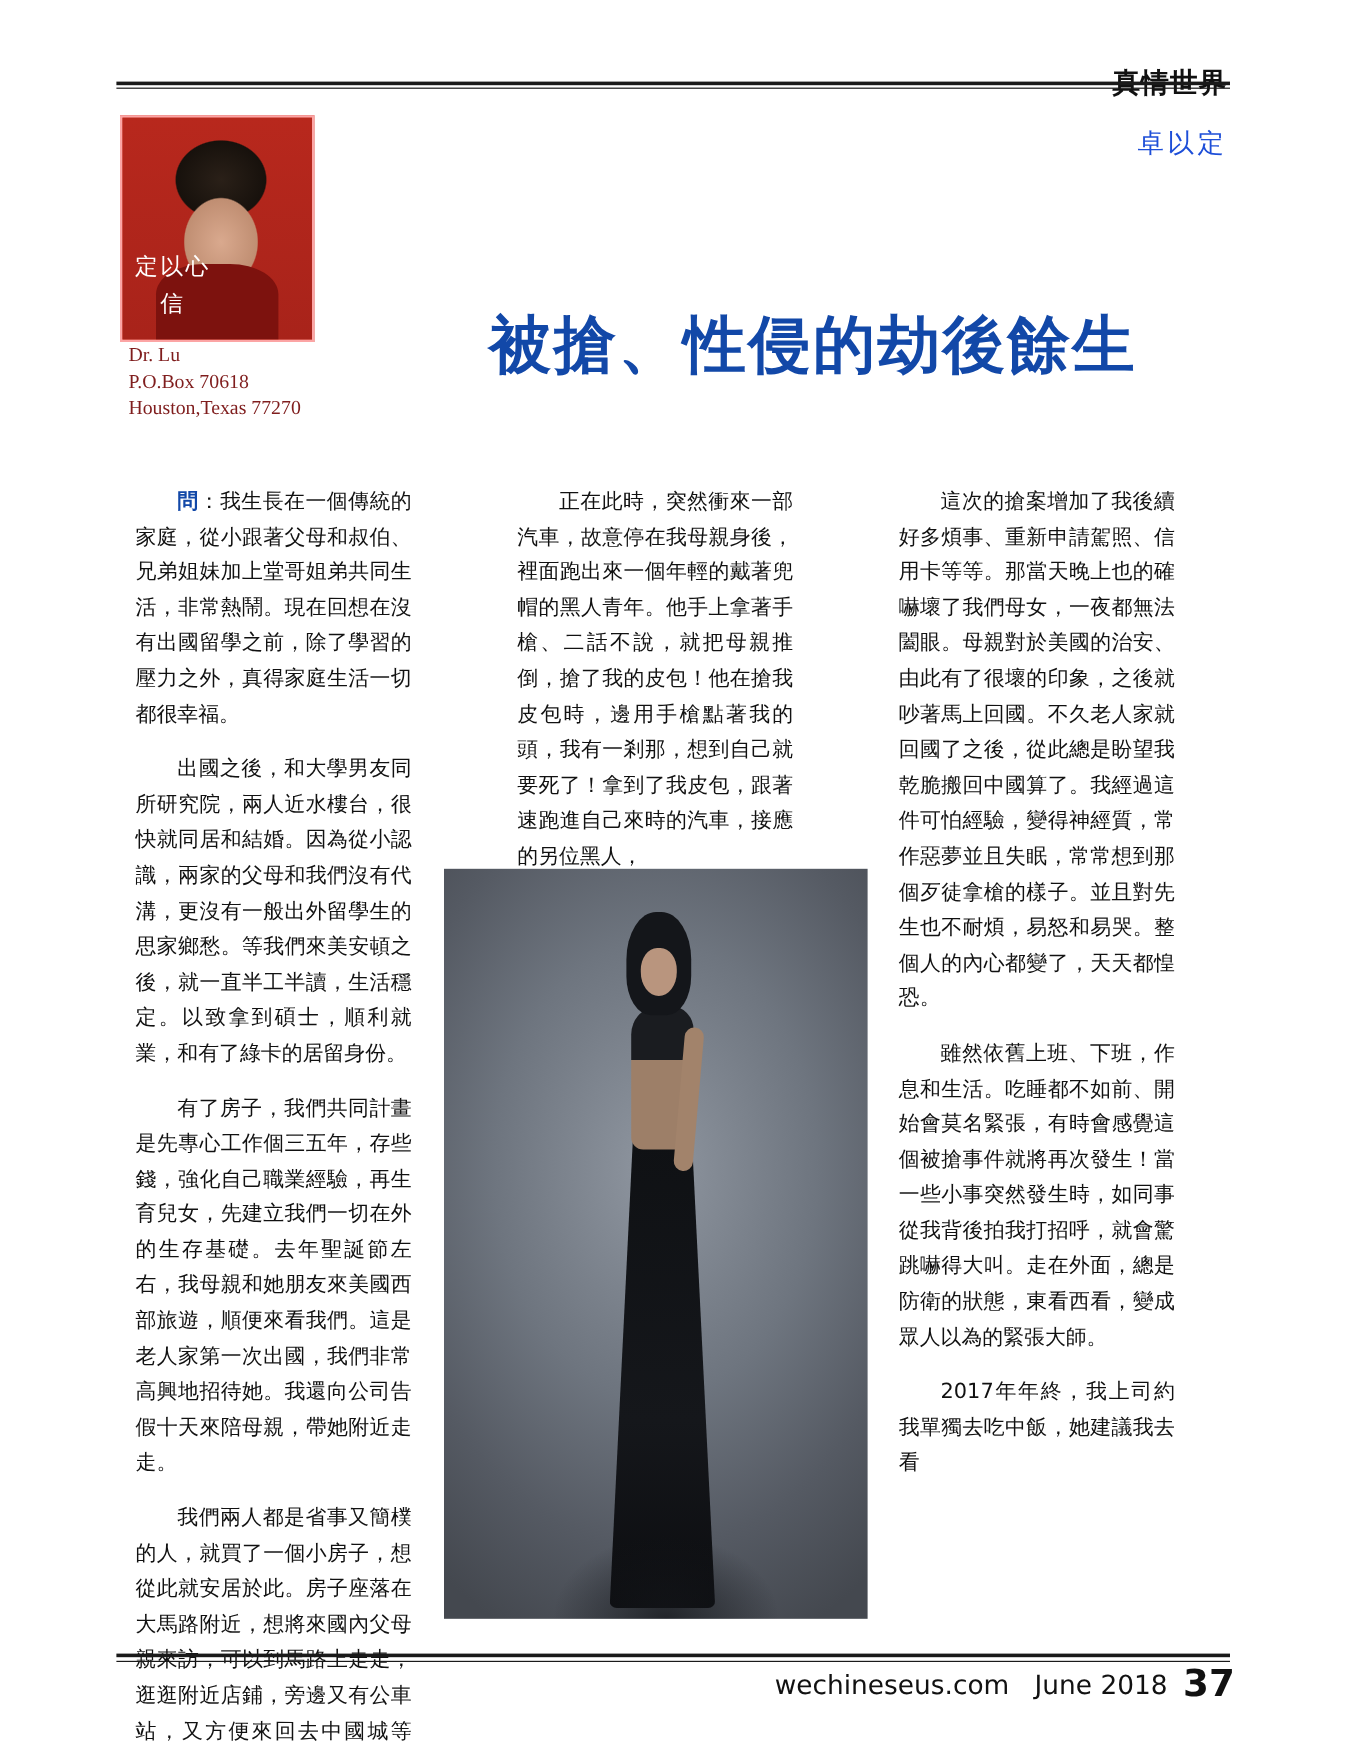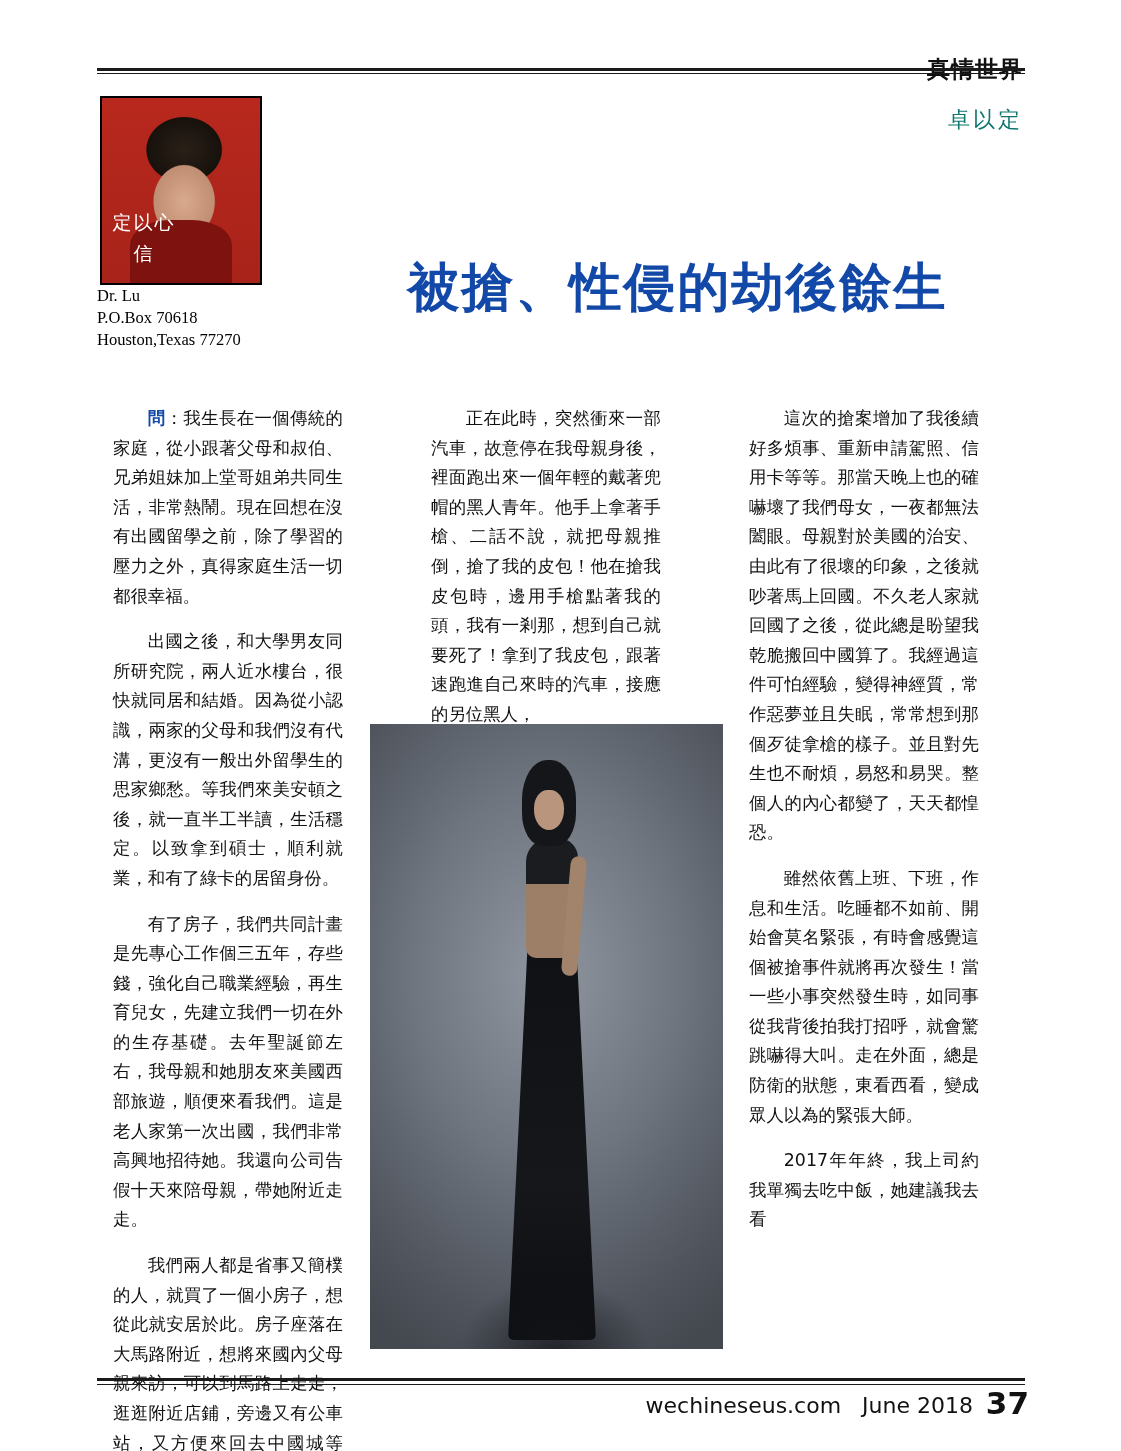--- a/index.html
+++ b/index.html
@@ -51,32 +51,32 @@
     background: #1a1a1a;
   }
 
   
   .byline {
     position: absolute;
     top: 105px;
     right: 98px;
     font-family: "DejaVu Sans", sans-serif;
     font-size: 22px;
-    color: #0f766e;
+    color: #1d4ed8;
     letter-spacing: 3px;
   }
 
   
   .author-box {
     position: absolute;
     top: 96px;
     left: 100px;
     width: 158px;
     height: 185px;
-    border: 2px solid #000000;
+    border: 2px solid #fca5a5;
     background: #c8372a;
     overflow: hidden;
   }
   .author-photo {
     position: absolute;
     inset: 0;
     background:
       radial-gradient(ellipse 52px 62px at 52% 56%, #d9a98e 0%, #c08e72 58%, rgba(192,142,114,0) 60%),
       radial-gradient(ellipse 60px 52px at 52% 28%, #2a2018 0%, #17110c 62%, rgba(23,17,12,0) 64%),
       linear-gradient(#b8281d, #a8231a);
@@ -101,25 +101,25 @@
     font-family: "DejaVu Sans", sans-serif;
     font-size: 19px;
     line-height: 31px;
     letter-spacing: 2px;
     text-align: center;
     z-index: 3;
   }
   .author-meta {
     position: absolute;
     top: 285px;
-    left: 97px;
+    left: 107px;
     font-family: "Liberation Serif", serif;
     font-size: 16.5px;
     line-height: 22px;
-    color: #000000;
+    color: #7f1d1d;
   }
 
   
   .headline {
     position: absolute;
     top: 218px;
     left: 330px;
     width: 695px;
     text-align: center;
     font-family: Liberation Mono, monospace;

